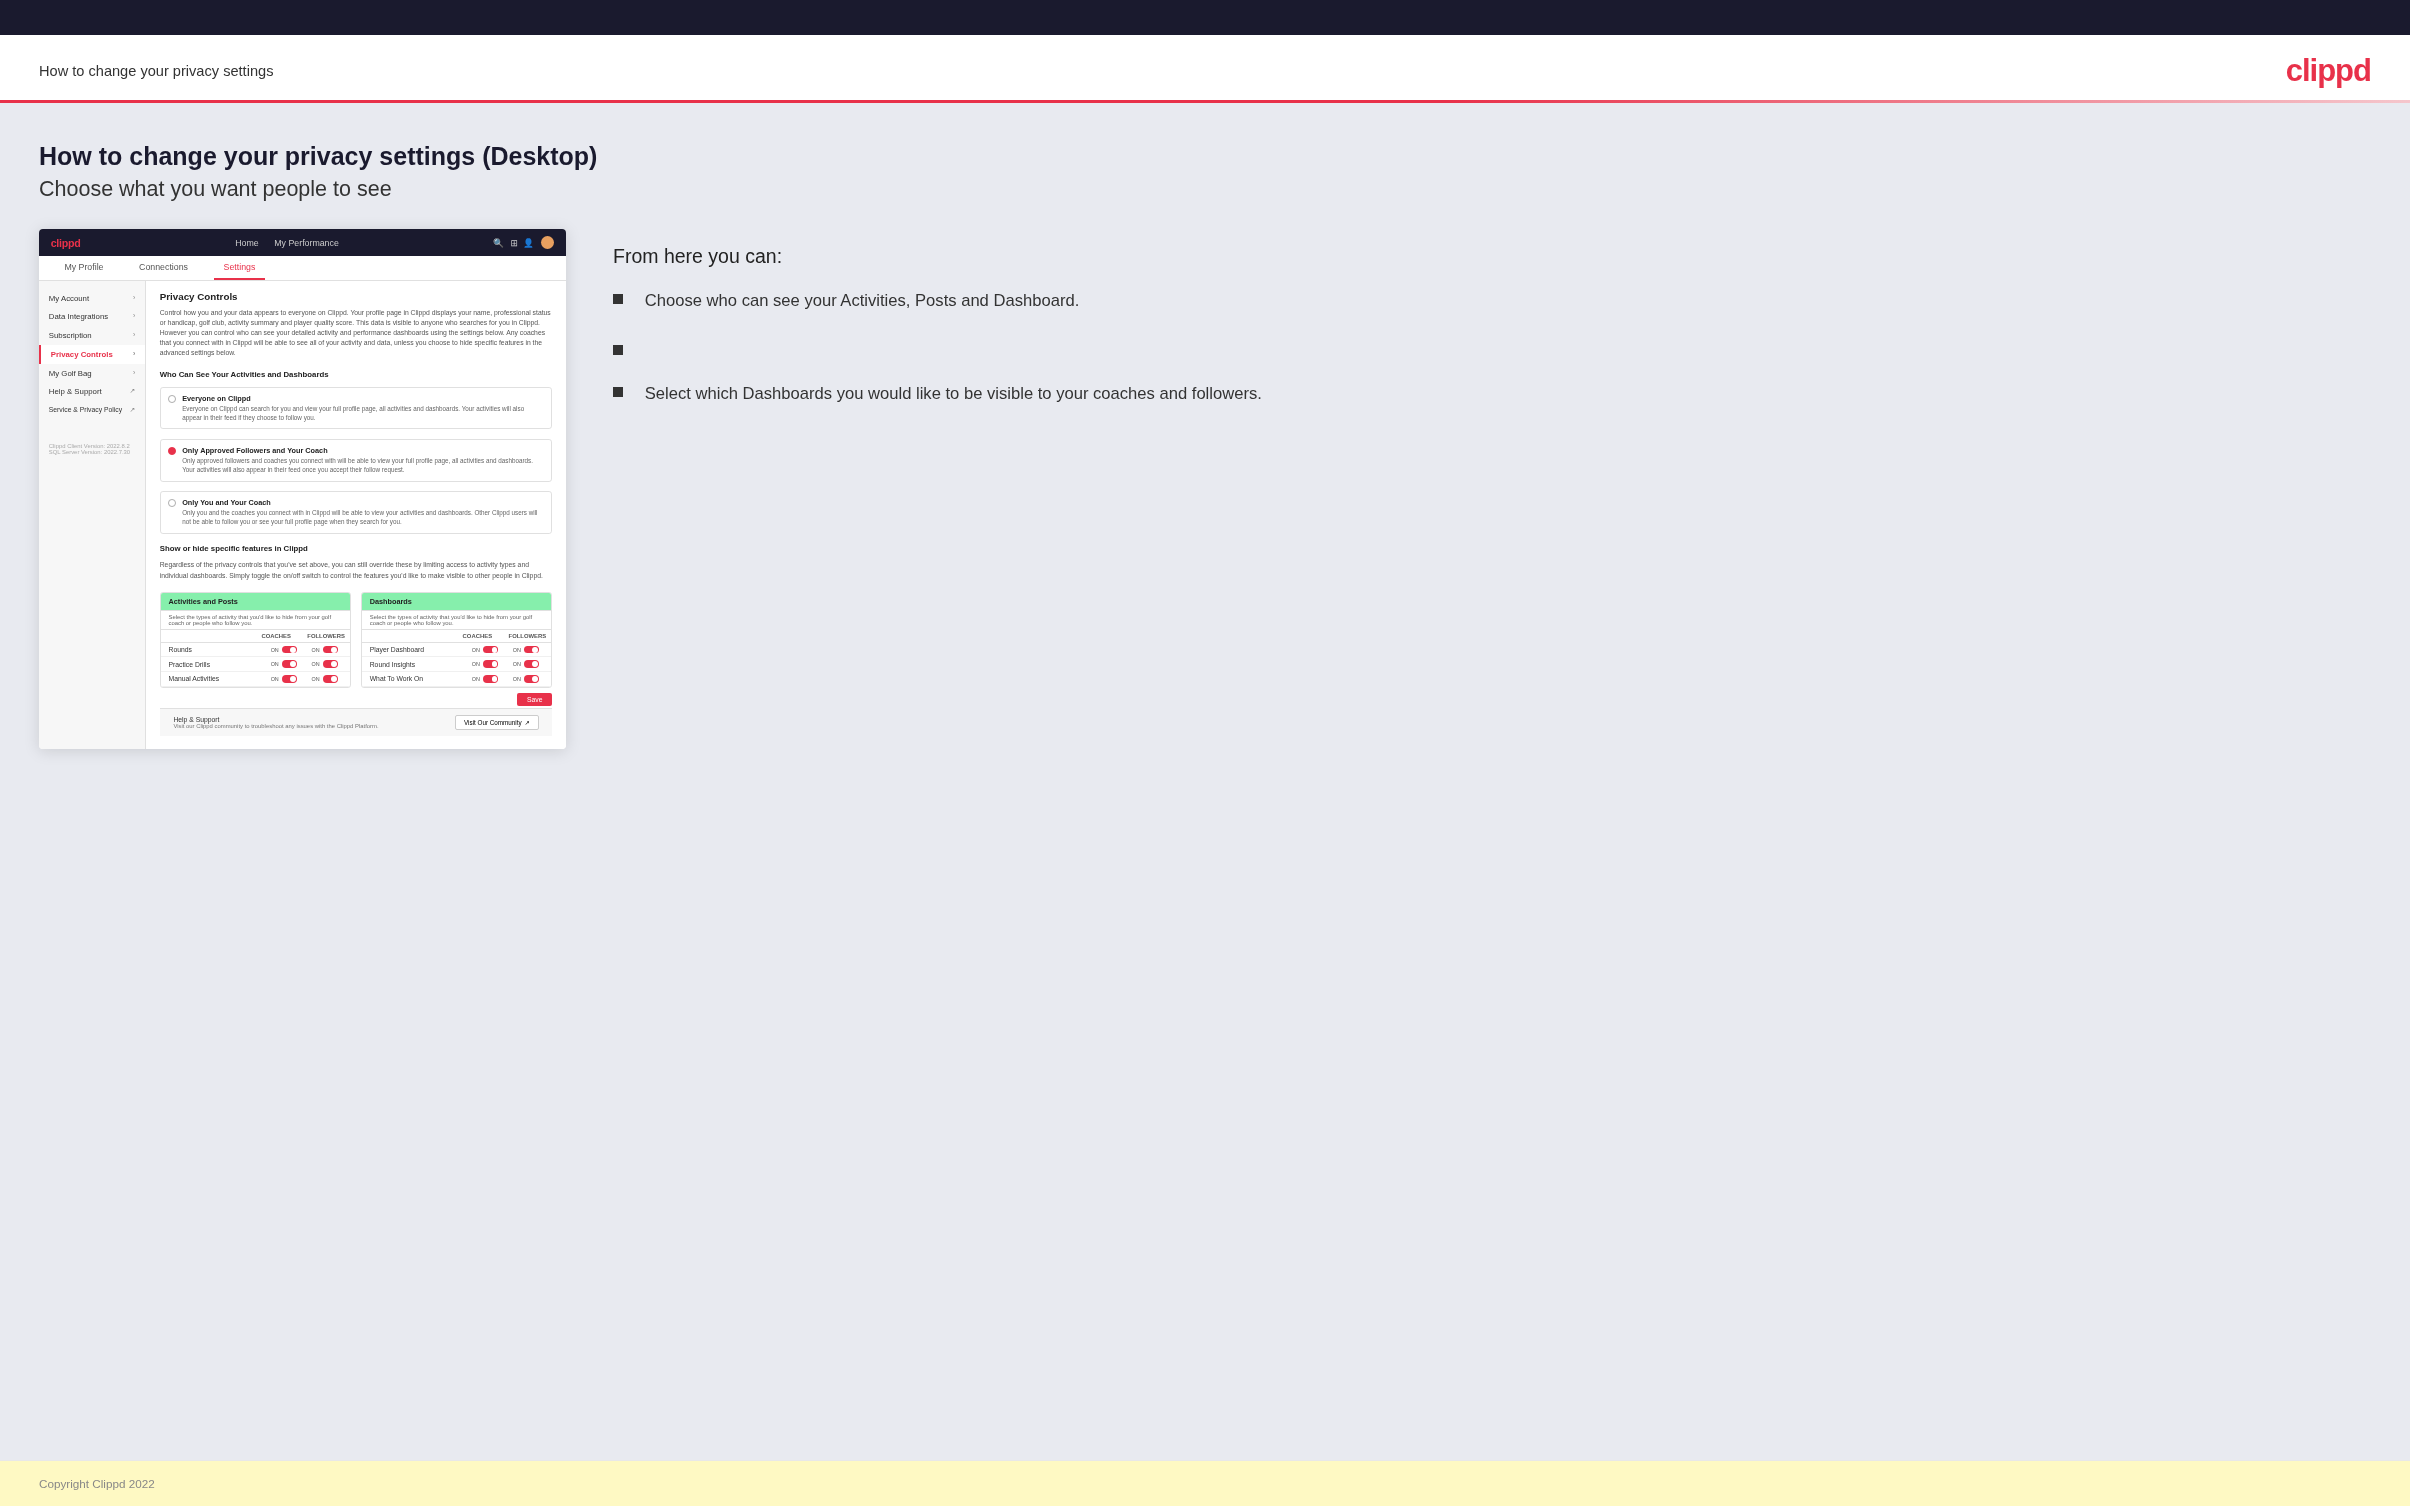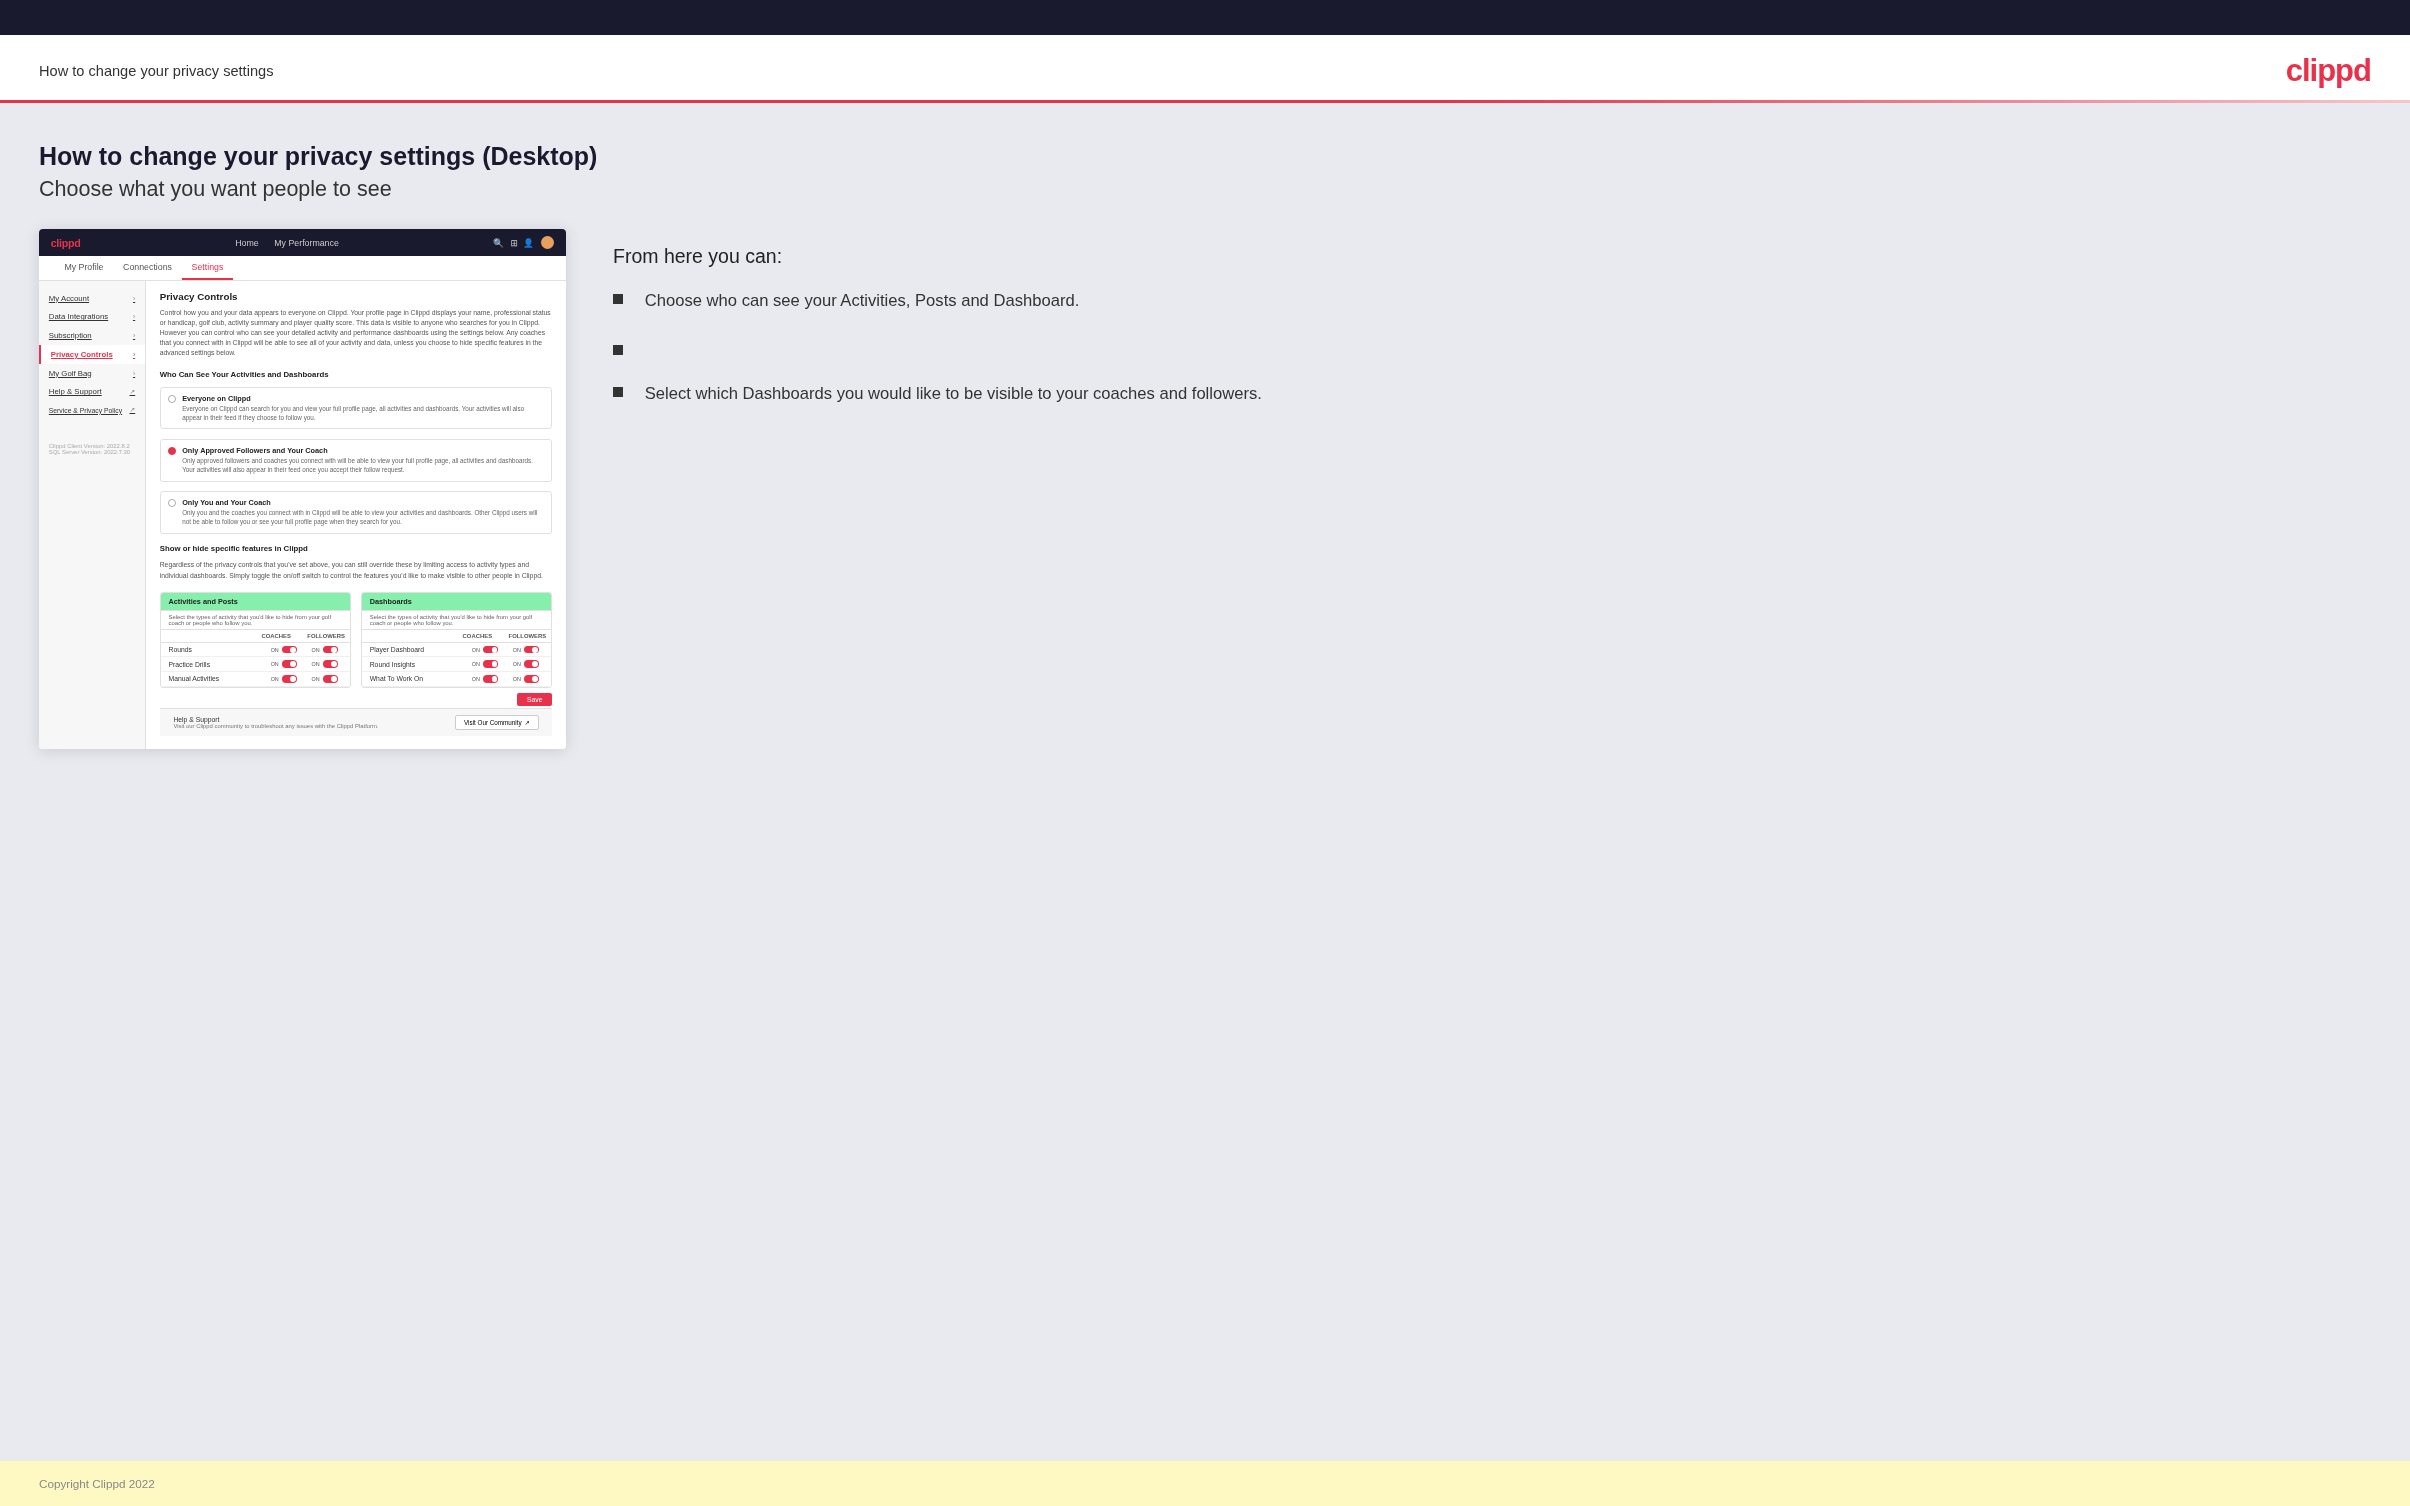--- a/index.html
+++ b/index.html
@@ -112,21 +112,21 @@
       align-items: center;
     }
     .app-nav-icon {
       color: #ccc;
       font-size: 8.8px;
     }
 
     .app-sub-nav {
       background: #fff;
       display: flex;
-      gap: 0;
+      gap: 16px;
       border-bottom: 1px solid #e0e0e0;
       padding: 0 15.6px;
     }
     .app-sub-nav-item {
       font-size: 8.8px;
       color: #555;
       padding: 5.9px 9.8px;
       cursor: pointer;
     }
     .app-sub-nav-item.active {
@@ -141,27 +141,25 @@
 
     
     .app-sidebar {
       width: 107px;
       background: #f7f7f7;
       border-right: 1px solid #e0e0e0;
       padding: 7.8px 0;
     }
     .sidebar-item {
       display: flex;
-      align-items: center;
       justify-content: space-between;
       padding: 4.9px 9.8px;
       font-size: 7.8px;
       color: #333;
       cursor: pointer;
-      text-decoration: underline;
     }
     .sidebar-item.active {
       color: #e8314a;
       font-weight: 600;
       background: #fff;
       border-left: 2px solid #e8314a;
     }
     .sidebar-item .chevron {
       font-size: 6.8px;
       color: #888;

